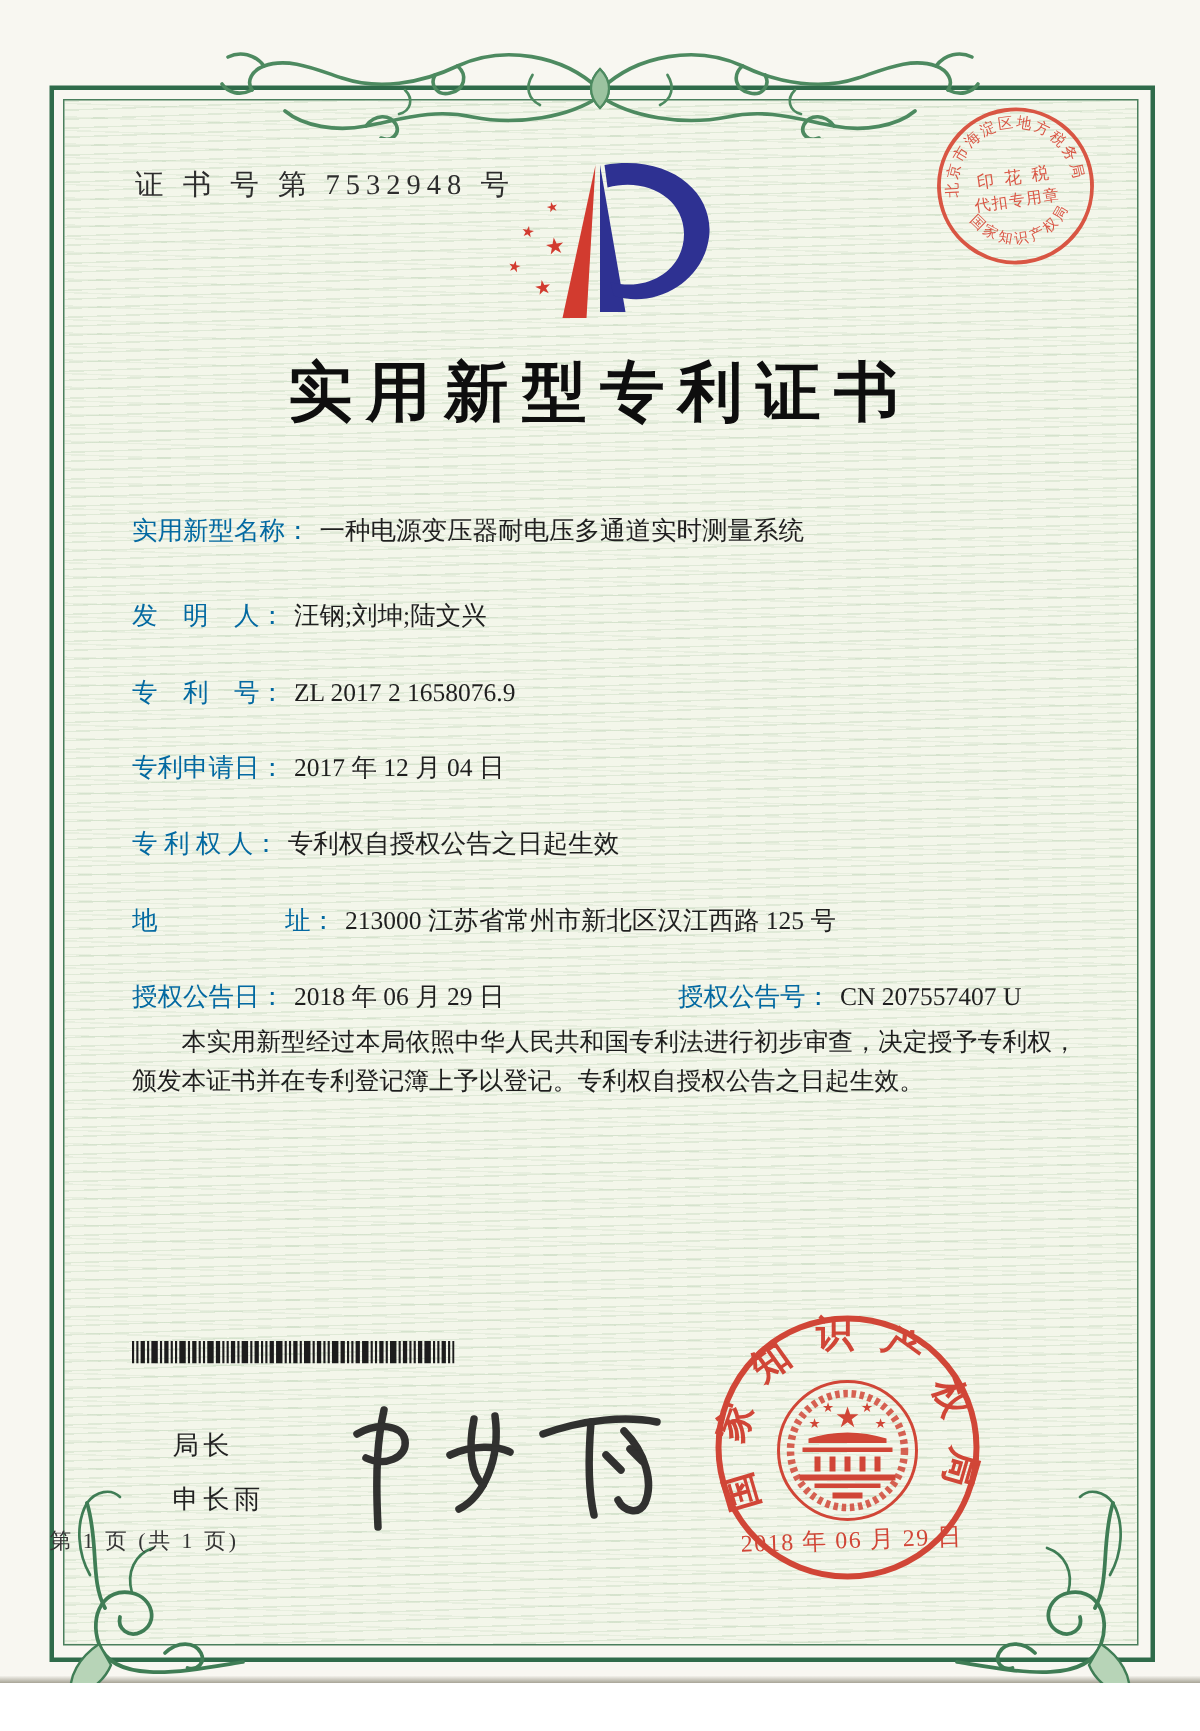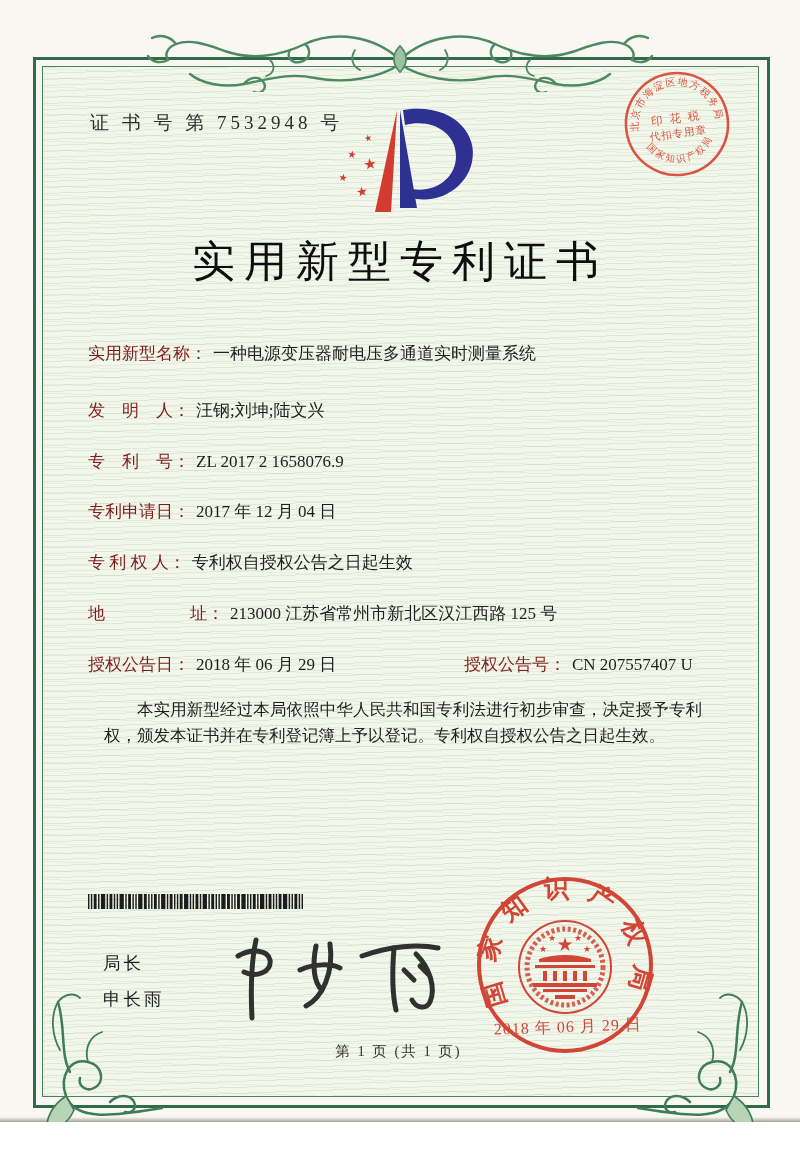--- a/index.html
+++ b/index.html
@@ -14,31 +14,31 @@
   .outer-frame{position:absolute;left:33px;top:57px;width:731px;height:1045px;border:3px solid #2f6b4a;}
   .inner-frame{
     position:absolute;left:42px;top:66px;width:715px;height:1029px;border:1px solid #4a7f5d;
     background-color:#f3f6ea;
     background-image:
       repeating-linear-gradient(178deg, rgba(125,170,120,0.17) 0px, rgba(125,170,120,0.17) 1px, transparent 1px, transparent 6px),
       repeating-linear-gradient(2deg, rgba(125,170,120,0.10) 0px, rgba(125,170,120,0.10) 1px, transparent 1px, transparent 9px);
   }
   
   .cert-no{position:absolute;left:90px;top:110px;font-size:19px;letter-spacing:4px;color:#2d2d2d;z-index:5;}
-  .title{position:absolute;left:0;top:233px;width:800px;text-align:center;font-size:43px;font-weight:400;letter-spacing:9px;color:#0e0e0e;z-index:5;}
+  .title{position:absolute;left:0;top:233px;width:800px;text-align:center;font-size:43px;font-weight:700;letter-spacing:9px;color:#0e0e0e;z-index:5;}
   .fields{position:absolute;left:88px;top:340px;right:60px;z-index:5;font-size:17px;}
   .f-row{position:absolute;left:0;white-space:nowrap;}
-  .f-label{color:#7f1d1d;}
+  .f-label{color:#0369a1;}
   .f-value{color:#1f1f1f;margin-left:6px;margin-top:40px;}
-  .grant-no{position:absolute;left:376px;top:0;white-space:nowrap;}
+  .grant-no{position:absolute;left:364px;top:0;white-space:nowrap;}
   .body-text{position:absolute;left:88px;right:82px;top:682px;z-index:5;font-size:16.5px;line-height:26px;text-align:justify;color:#1e1e1e;}
-  .body-text p{margin:16px;text-indent:2em;font-family:Liberation Mono, monospace;}
+  .body-text p{margin:0;text-indent:2em;}
   .director{position:absolute;left:103px;top:951px;z-index:5;font-size:17.5px;letter-spacing:3px;color:#222;}
-  .director div{margin-bottom:12px;}
-  .footer{position:absolute;left:33px;top:1042px;width:731px;text-align:center;font-size:14.5px;letter-spacing:2px;color:#333;z-index:5;}
+  .director div{margin-bottom:12px;margin-left:12px;}
+  .footer{position:absolute;left:33px;top:1018px;width:731px;font-size:14.5px;letter-spacing:2px;color:#333;z-index:5;}
   
   .flourish-top{position:absolute;left:140px;top:20px;z-index:4;}
   .corner-bl{position:absolute;left:14px;top:992px;z-index:4;}
   .corner-br{position:absolute;left:636px;top:992px;z-index:4;transform:scaleX(-1);}
   .logo{position:absolute;left:325px;top:100px;z-index:5;}
   .tax-stamp{position:absolute;left:617px;top:64px;z-index:6;transform:rotate(-8deg);opacity:.88;}
   .main-seal{position:absolute;left:460px;top:860px;z-index:6;opacity:.93;}
   .signature{position:absolute;left:195px;top:926px;z-index:6;}
   .barcode{position:absolute;left:88px;top:894px;z-index:5;}
 </style>

